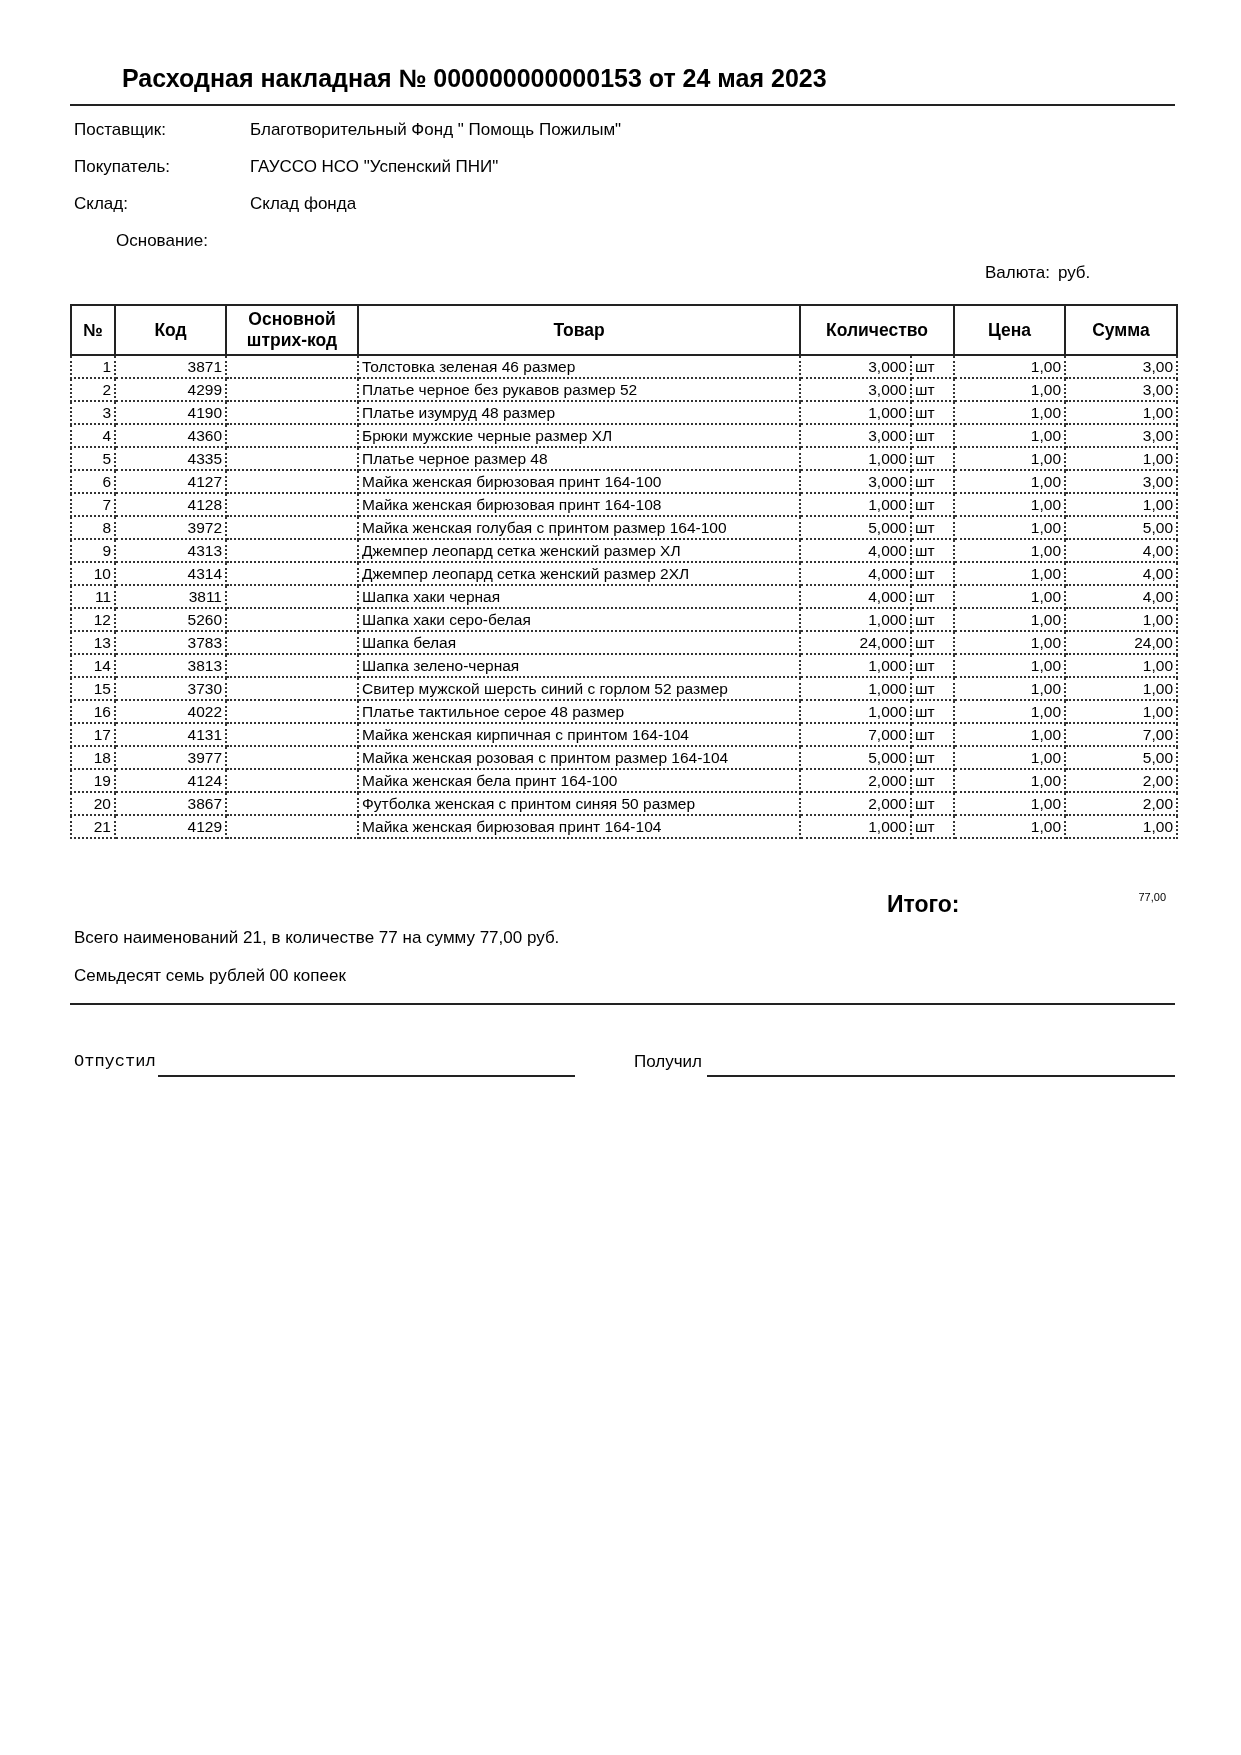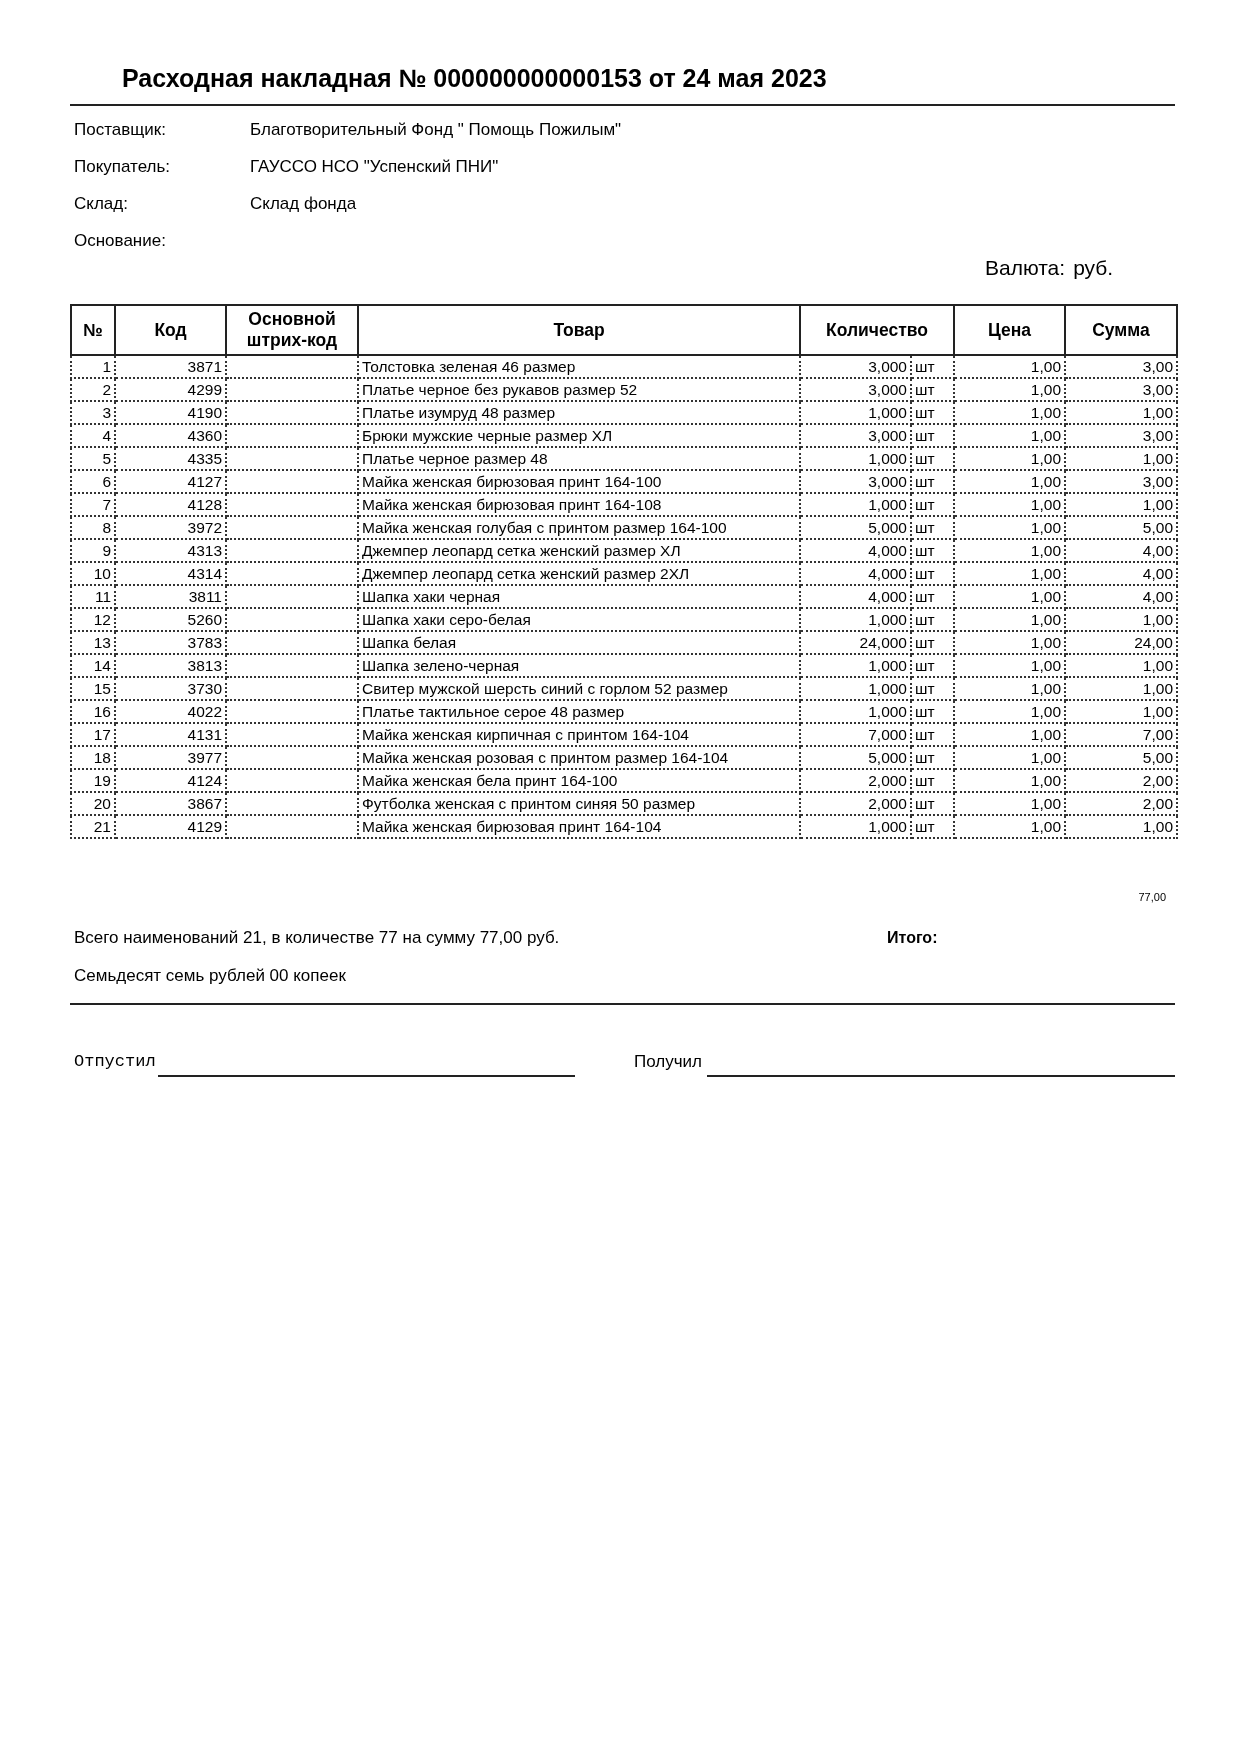--- a/index.html
+++ b/index.html
@@ -14,41 +14,41 @@
     margin-left: 44px;
   }
   .rule { position: absolute; left: 70px; width: 1105px; height: 0; border-top: 2px solid #222; }
   .rule-top { top: 104px; }
   .rule-bottom { top: 1003px; }
 
   .info-row { position: absolute; left: 74px; font-size: 17px; white-space: nowrap; }
   .info-label { display: inline-block; width: 176px; }
   .info-value { display: inline-block; }
 
-  .currency { position: absolute; left: 985px; top: 256px; font-size: 21px; white-space: nowrap; text-align: right; }
+  .currency { position: absolute; left: 985px; top: 263px; font-size: 17px; white-space: nowrap; text-align: right; }
   .currency .sep { display: inline-block; width: 8px; }
 
   table.items {
     position: absolute; left: 70px; top: 304px; width: 1106px;
     border-collapse: collapse; table-layout: fixed; font-size: 15.5px;
   }
   table.items th {
     border: 2px solid #222; font-weight: bold; font-size: 17.5px;
     height: 48px; padding: 0 2px; text-align: center; line-height: 21px;
   }
   table.items td {
     border: 2px dotted #333; height: 21px; padding: 0 3px; line-height: 21px;
     white-space: nowrap; overflow: hidden;
   }
   td.num { text-align: right; }
   td.left { text-align: left; }
   td.qty { text-align: right; border-right: 2px dotted #333; padding-right: 4px; }
   td.unit { text-align: left; padding-left: 3px; }
 
-  .total-label { position: absolute; left: 887px; top: 929px; font-size: 16px; font-weight: bold; }
+  .total-label { position: absolute; left: 887px; top: 891px; font-size: 23px; font-weight: bold; }
   .total-value { position: absolute; right: 75px; top: 891px; font-size: 11px; text-align: right; }
 
   .summary1 { position: absolute; left: 74px; top: 928px; font-size: 17px; white-space: nowrap; }
   .summary2 { position: absolute; left: 74px; top: 966px; font-size: 17px; white-space: nowrap; }
 
   .sign { position: absolute; top: 1052px; font-size: 17px; white-space: nowrap; }
   .sign-left { left: 74px; font-family: Liberation Mono, monospace; }
   .sign-right { left: 622px; margin-left: 12px; }
   .sign-line { position: absolute; top: 1075px; height: 0; border-top: 2px solid #222; }
   .sign-line-left { left: 158px; width: 417px; }
@@ -62,21 +62,21 @@
 
 <div class="info-row" style="top:120px;">
   <span class="info-label">Поставщик:</span><span class="info-value">Благотворительный Фонд " Помощь Пожилым"</span>
 </div>
 <div class="info-row" style="top:157px;">
   <span class="info-label">Покупатель:</span><span class="info-value">ГАУССО НСО "Успенский ПНИ"</span>
 </div>
 <div class="info-row" style="top:194px;">
   <span class="info-label">Склад:</span><span class="info-value">Склад фонда</span>
 </div>
-<div class="info-row" style="top:231px;">
+<div class="info-row" style="top:231px;text-align:center;">
   <span class="info-label">Основание:</span><span class="info-value"></span>
 </div>
 
 <div class="currency">
   <span>Валюта:</span><span class="sep"></span><span>руб.</span>
 </div>
 
 <table class="items">
   <colgroup>
     <col style="width:44px">

